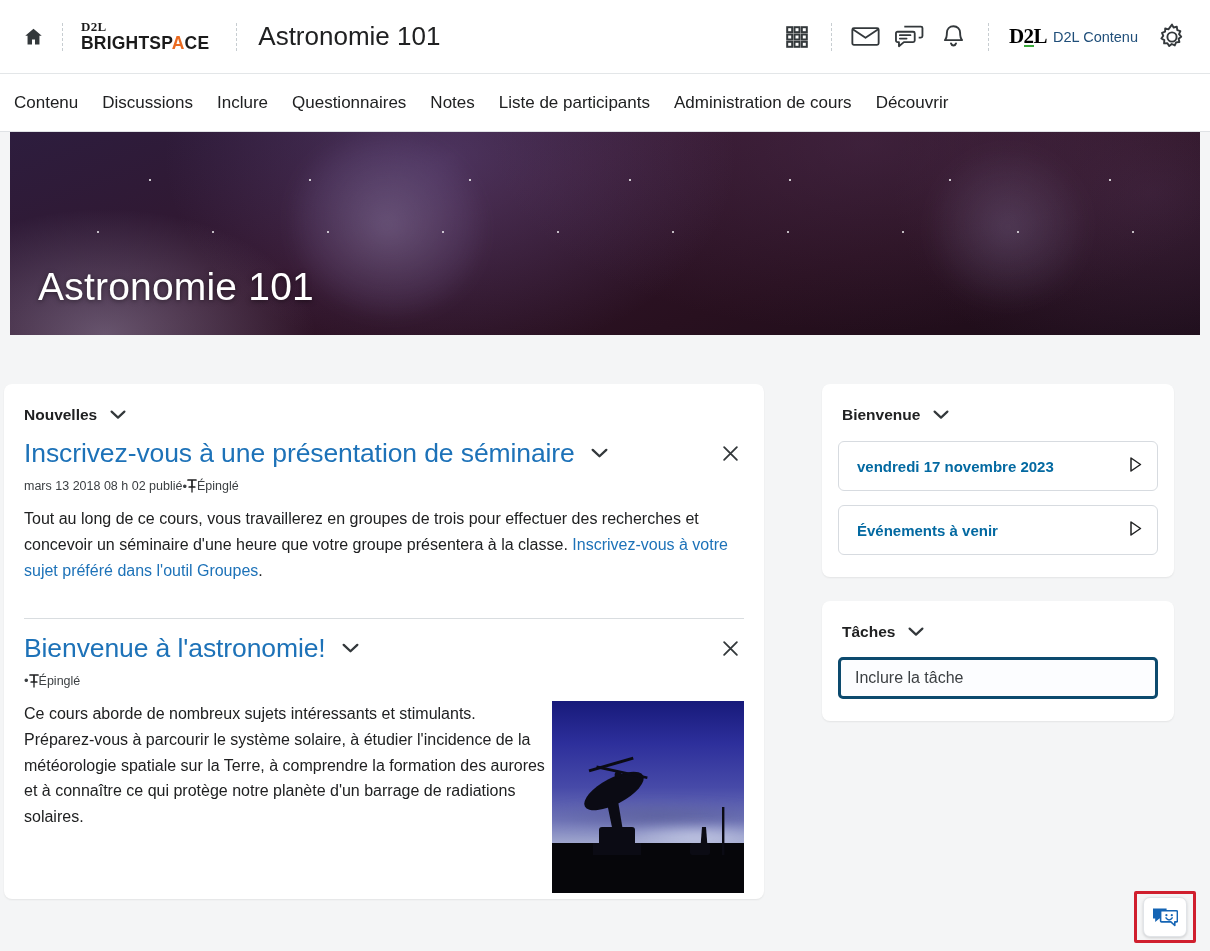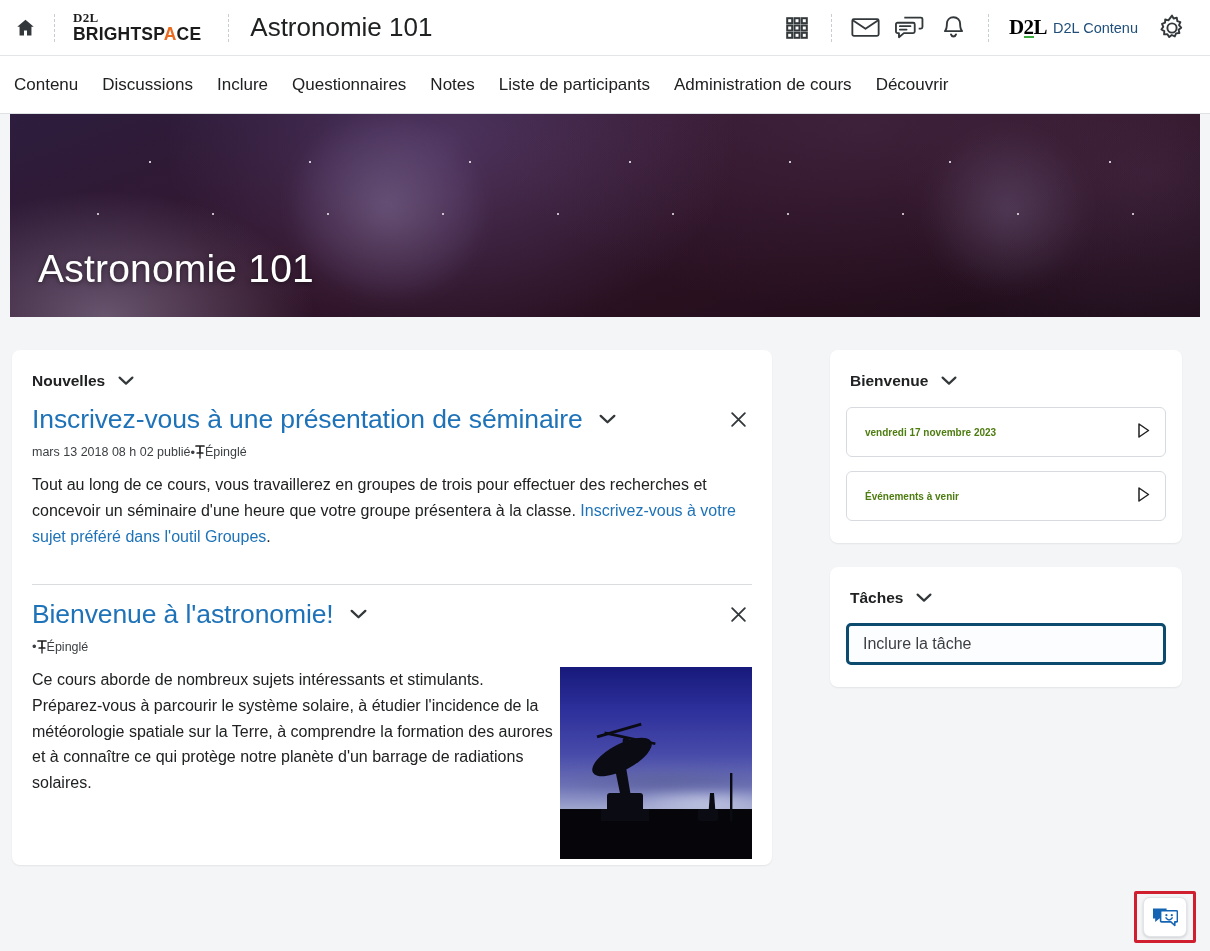--- a/index.html
+++ b/index.html
@@ -9,25 +9,25 @@
     height: 951px;
     overflow: hidden;
     background: #f4f5f6;
     font-family: "Liberation Sans", sans-serif;
     color: #202122;
     -webkit-font-smoothing: antialiased;
   }
 
   
   .header {
-    height: 56px;
+    height: 74px;
     background: #ffffff;
     display: flex;
     align-items: center;
-    padding: 0 16px 0 8px;
+    padding: 0 16px 0 16px;
     border-bottom: 1px solid #e3e6e8;
     position: relative;
   }
   .home-btn {
     width: 34px; height: 34px;
     display: flex; align-items: center; justify-content: center;
     cursor: pointer;
   }
   .dot-sep {
     width: 3px;
@@ -206,22 +206,23 @@
     color: #ffffff;
     font-weight: normal;
     letter-spacing: .2px;
     text-shadow: 0 1px 5px rgba(0,0,0,.5);
   }
 
   
   .content {
     display: flex;
     gap: 58px;
-    padding: 33px 28px 0 12px;
+    padding: 33px 28px 0 4px;
     align-items: flex-start;
+    margin-top: 16px;
   }
   .col-left { width: 760px; flex: none; }
   .col-right { width: 352px; flex: none; }
 
   .card {
     background: #ffffff;
     border-radius: 8px;
     box-shadow: 0 1px 2px rgba(0,0,0,.07);
   }
 
@@ -334,23 +335,23 @@
     height: 50px;
     margin: 0 16px 0 16px;
     display: flex;
     align-items: center;
     padding: 0 14px 0 18px;
     cursor: pointer;
     background: #fff;
   }
   .cal-row + .cal-row { margin-top: 14px; }
   .cal-label {
-    font-size: 10px;
+    font-size: 15px;
     font-weight: bold;
-    color: #4d7c0f;
+    color: #0369a1;
   }
   .cal-arrow { margin-left: auto; }
   .cal-body { padding: 17px 0 22px 0; }
 
   
   .task-body { padding: 16px 0 22px 0; }
   .task-input {
     display: block;
     width: calc(100% - 32px);
     margin: 0 16px;

